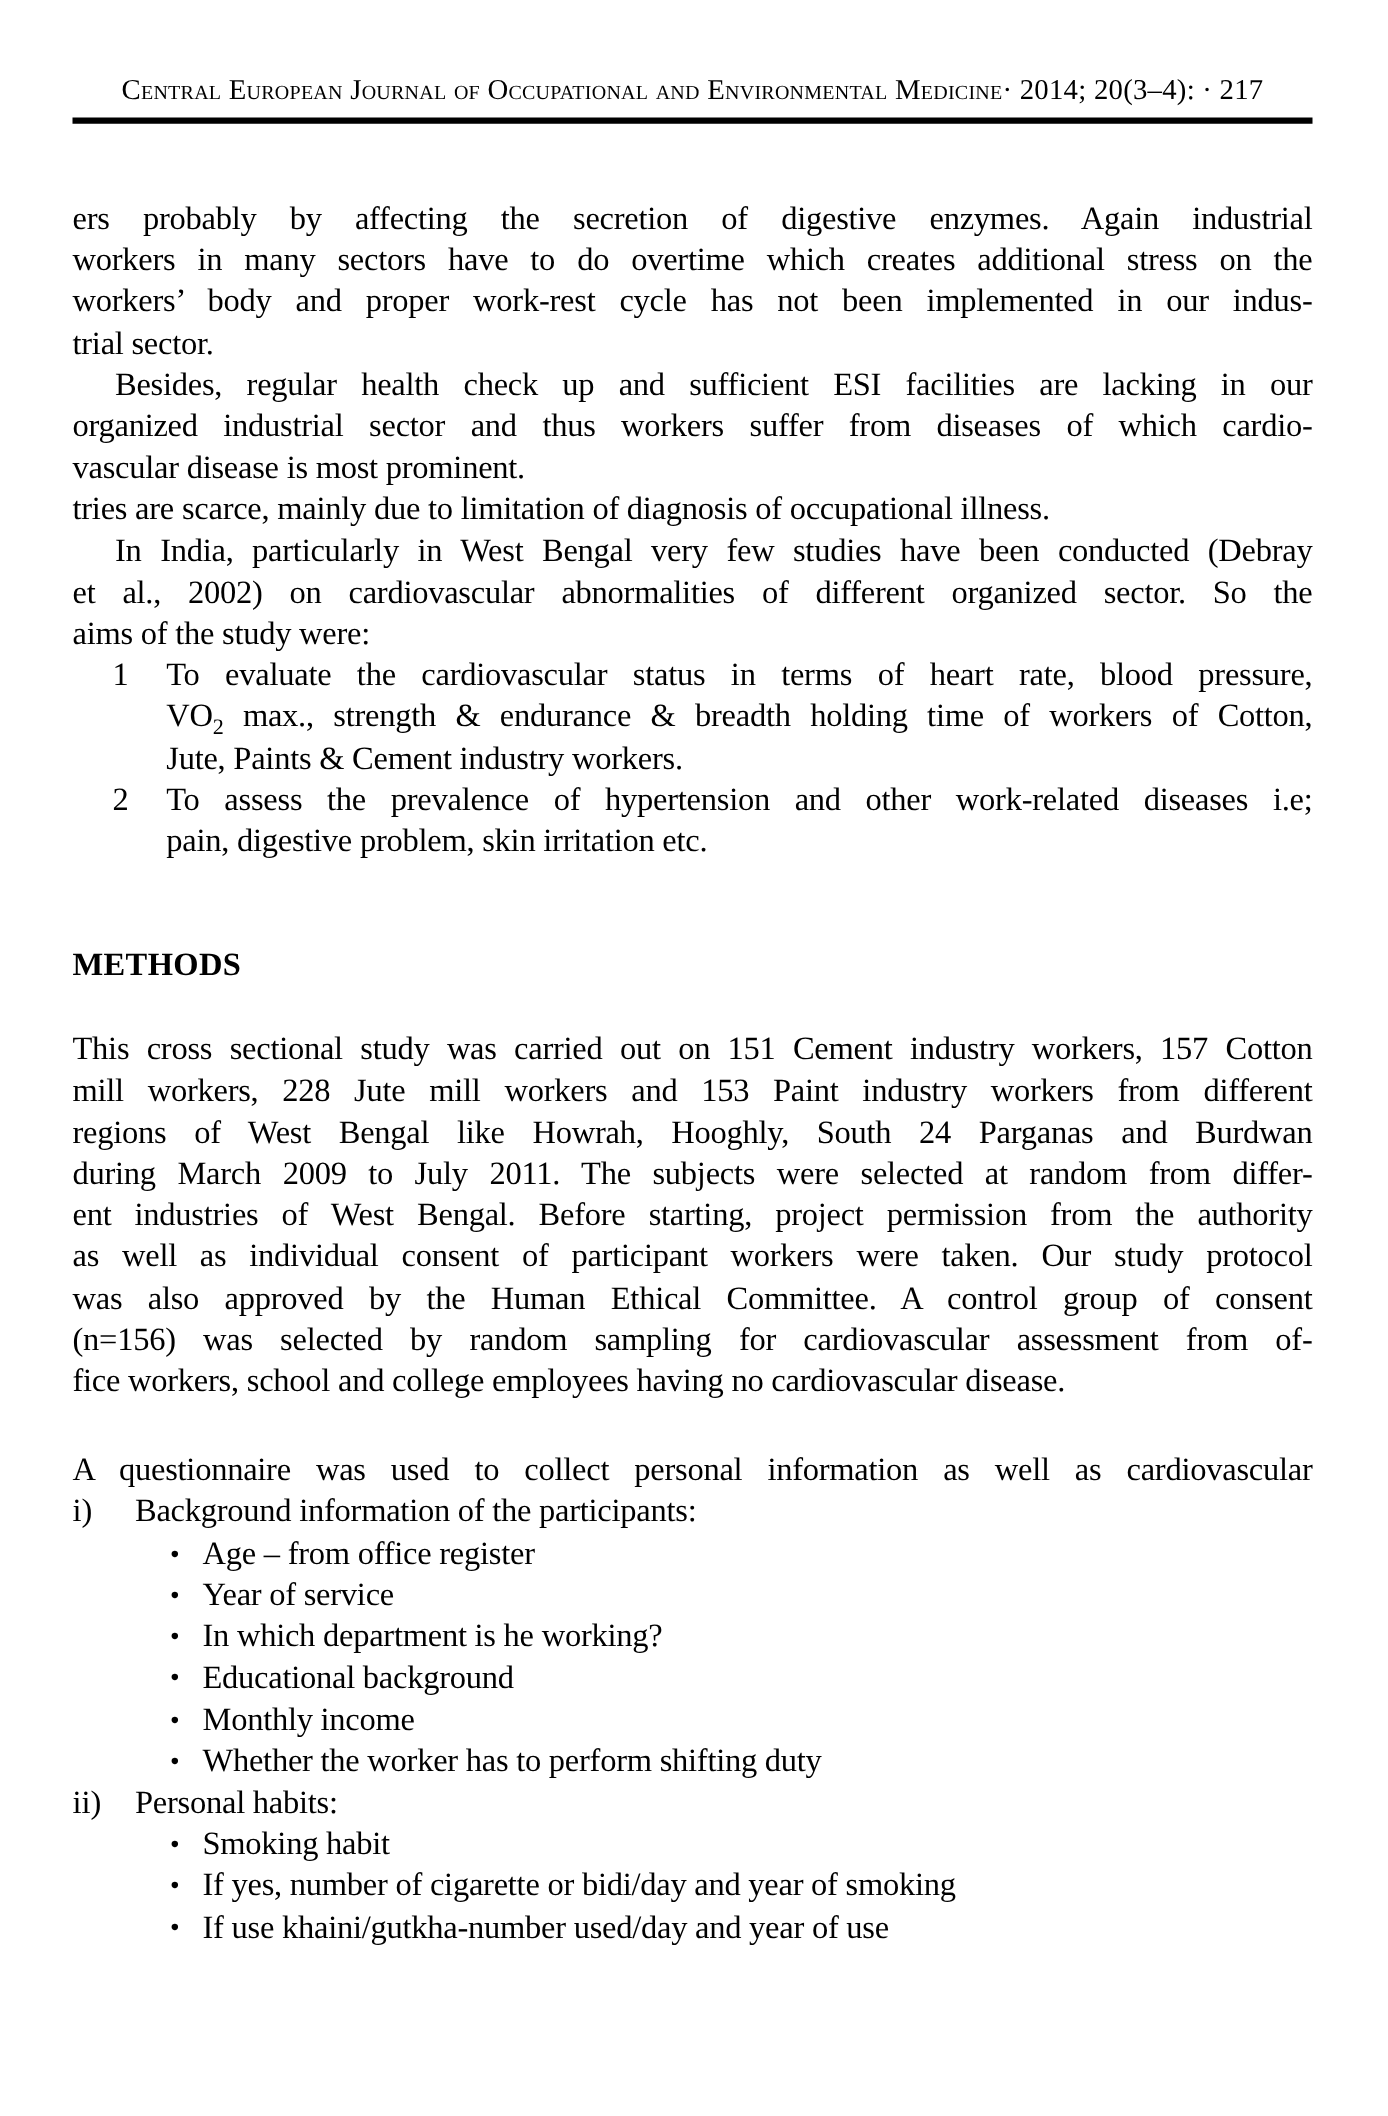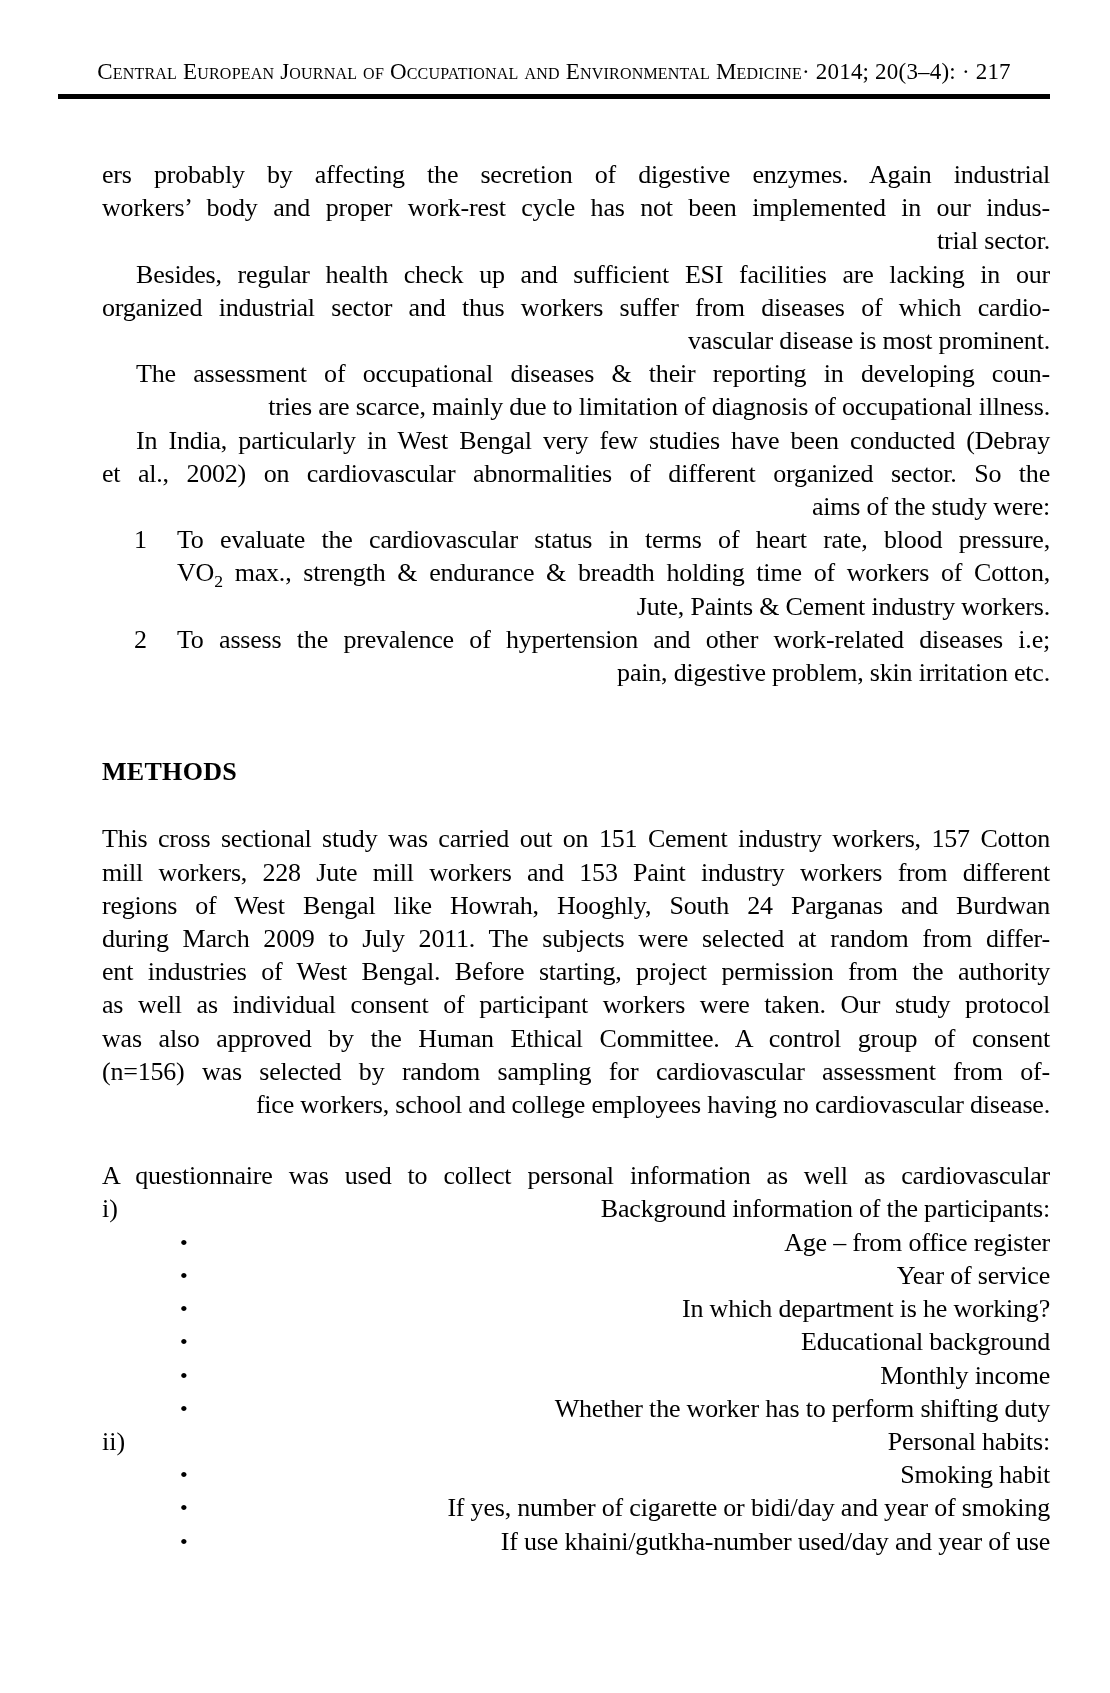--- a/index.html
+++ b/index.html
@@ -20,25 +20,25 @@
     font-size: 23px;
     line-height: 28px;
     text-align: center;
     font-variant: small-caps;
     letter-spacing: 0.2px;
     white-space: nowrap;
   }
   .header-rule { height: 5px; background: #000; margin-top: 8px; }
 
   
-  .page-body { margin-top: 59px; font-size: 26px; margin-left: 44px; }
+  .page-body { margin-top: 59px; font-size: 26px; }
   .ln {
     line-height: 33.2px;
     letter-spacing: -0.2px;
-    text-align: right;
+    text-align: left;
     white-space: nowrap;
   }
   .ln.just { text-align: justify; text-align-last: justify; white-space: normal; }
   .ln.ind { text-indent: 34px; }
 
   .para { }
   .space-before { margin-top: 38px; }
 
   .heading {
     font-size: 26px;
@@ -68,30 +68,30 @@
 
 <div class="page">
   <div class="inner">
     <header class="page-header">
       <div class="journal-header">Central European Journal of Occupational and Environmental Medicine· 2014; 20(3–4): · 217</div>
       <div class="header-rule"></div>
     </header>
     <main class="page-body">
         <div class="para">
           <div class="ln just">ers probably by affecting the secretion of digestive enzymes. Again industrial</div>
+          <div class="ln just">workers in many sectors have to do overtime which creates additional stress on the</div>
           <div class="ln just">workers’ body and proper work-rest cycle has not been implemented in our indus-</div>
           <div class="ln">trial sector.</div>
         </div>
         <div class="para">
           <div class="ln just ind">Besides, regular health check up and sufficient ESI facilities are lacking in our</div>
           <div class="ln just">organized industrial sector and thus workers suffer from diseases of which cardio-</div>
           <div class="ln">vascular disease is most prominent.</div>
         </div>
         <div class="para">
-          <div class="ln just ind">The assessment of occupational diseases &amp; their reporting in developing coun-</div>
           <div class="ln">tries are scarce, mainly due to limitation of diagnosis of occupational illness.</div>
         </div>
         <div class="para">
           <div class="ln just ind">In India, particularly in West Bengal very few studies have been conducted (Debray</div>
           <div class="ln just">et al., 2002) on cardiovascular abnormalities of different organized sector. So the</div>
           <div class="ln">aims of the study were:</div>
         </div>
         <div class="num-item">
           <span class="marker">1</span>
           <div class="ln just">To evaluate the cardiovascular status in terms of heart rate, blood pressure,</div>

